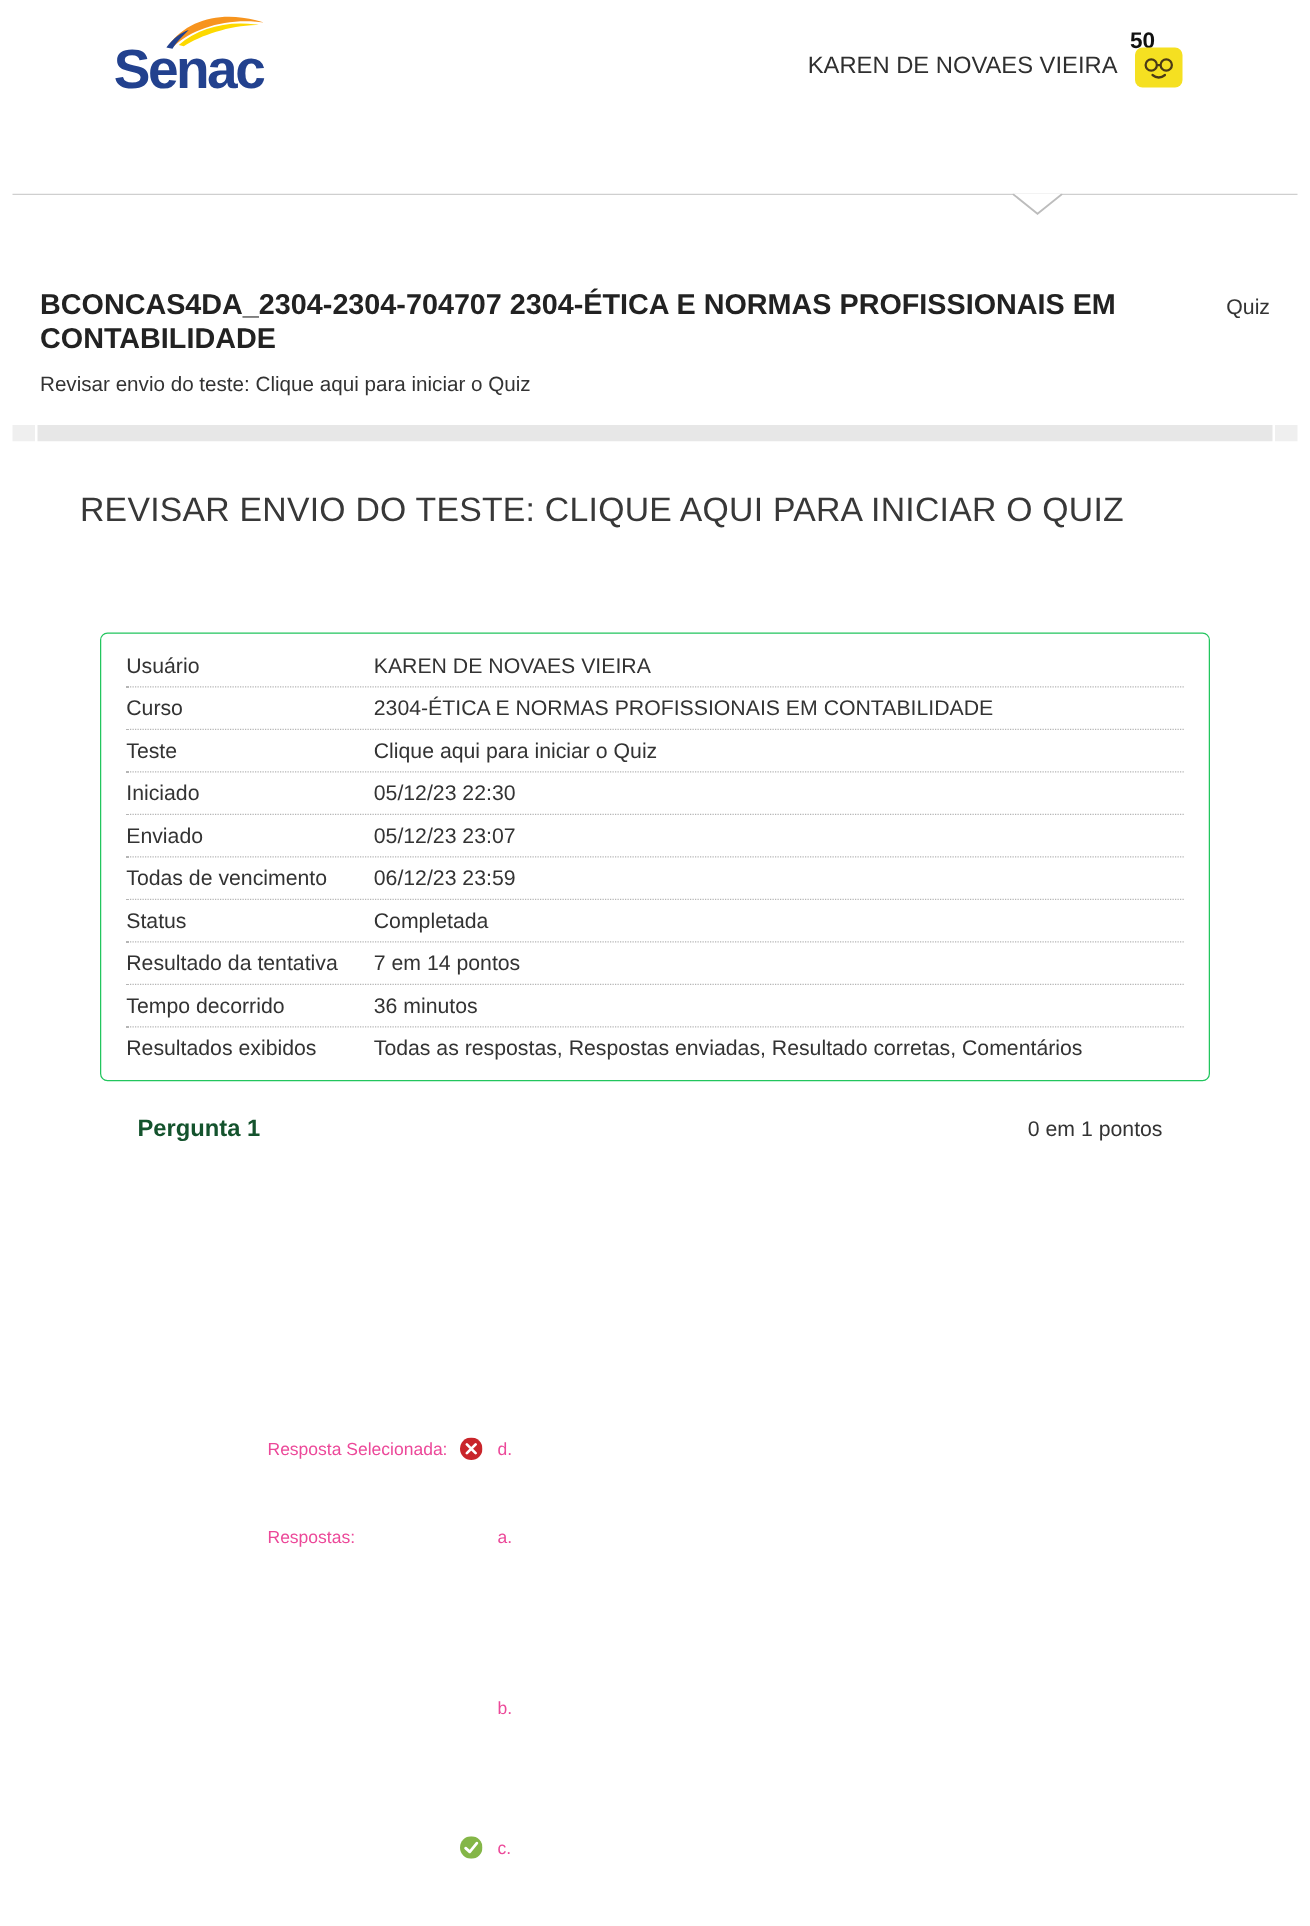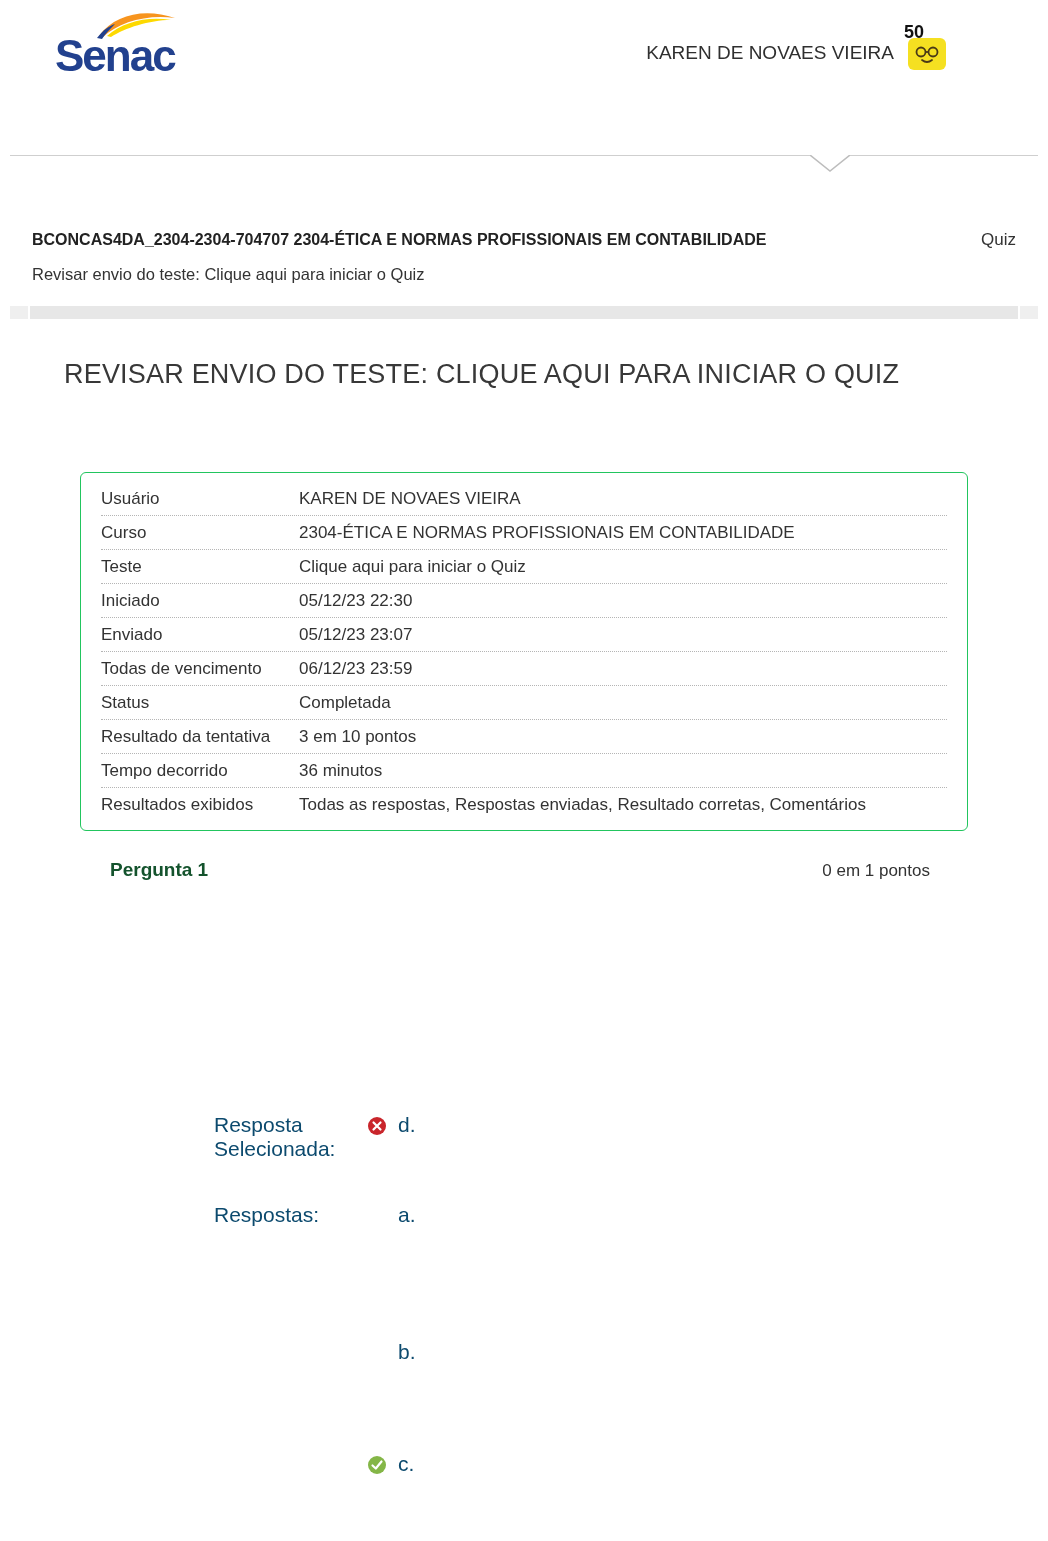--- a/index.html
+++ b/index.html
@@ -12,20 +12,21 @@
   }
   .page { width: 1048px; min-height: 1541px; position: relative; background: #fff; }
 
   
   .top-header {
     height: 155px;
     display: flex;
     justify-content: space-between;
     align-items: flex-start;
     padding: 10px 100px 0 55px;
+    margin-left: 36px;
   }
   .logo { display: flex; flex-direction: column; align-items: flex-start; line-height: 1; }
   .logo-swoosh { margin-left: 42px; margin-bottom: -6px; }
   .logo-text {
     font-size: 44px;
     font-weight: 700;
     color: #22418e;
     letter-spacing: -2px;
     font-family: "Liberation Sans", sans-serif;
   }
@@ -55,21 +56,21 @@
   .chevron {
     position: absolute;
     left: 800px; top: -1px;
     width: 40px; height: 18px;
     cursor: pointer;
   }
 
   
   .breadcrumb-area { padding: 55px 32px 0 32px; }
   .bc-row { display: flex; justify-content: space-between; align-items: baseline; }
-  .bc-course { font-size: 16px; font-weight: 700; color: #222; }
+  .bc-course { font-size: 23px; font-weight: 700; color: #222; }
   .bc-context { font-size: 17px; color: #333; margin-left: 12px; white-space: nowrap; }
   .bc-page { font-size: 16.5px; color: #333; margin-top: 15px; }
 
   
   .gray-bar {
     margin: 22px 10px 0 10px;
     height: 13px;
     display: flex;
     gap: 2px;
   }
@@ -114,23 +115,23 @@
   .question-title { font-size: 19px; font-weight: 700; color: #14532d; }
   .question-points { font-size: 17px; color: #333; }
 
   .question-body { margin-left: 214px; }
   .spacer-question-text { height: 232px; }
 
   .answer-row {
     display: grid;
     grid-template-columns: 154px 30px auto;
     align-items: flex-start;
-    font-size: 21px;
+    font-size: 14px;
     line-height: 24px;
-    color: #0c4a6e;
+    color: #ec4899;
   }
   .answer-row .label { grid-column: 1; }
   .answer-row .icon-cell { grid-column: 2; padding-top: 3px; }
   .answer-row .letter { grid-column: 3; }
   .row-selected { margin-top: 0; }
   .row-respostas { margin-top: 42px; }
   .row-b { margin-top: 113px; }
   .row-c { margin-top: 88px; }
 
   .status-icon { width: 18px; height: 18px; display: inline-block; }
@@ -212,21 +213,21 @@
     <div class="summary-row">
       <span class="summary-label">Todas de vencimento</span>
       <span class="summary-value">06/12/23 23:59</span>
     </div>
     <div class="summary-row">
       <span class="summary-label">Status</span>
       <span class="summary-value">Completada</span>
     </div>
     <div class="summary-row">
       <span class="summary-label">Resultado da tentativa</span>
-      <span class="summary-value">3 em 10 pontos</span>
+      <span class="summary-value">7 em 14 pontos</span>
     </div>
     <div class="summary-row">
       <span class="summary-label">Tempo decorrido</span>
       <span class="summary-value">36 minutos</span>
     </div>
     <div class="summary-row">
       <span class="summary-label">Resultados exibidos</span>
       <span class="summary-value">Todas as respostas, Respostas enviadas, Resultado corretas, Comentários</span>
     </div>
   </div>

